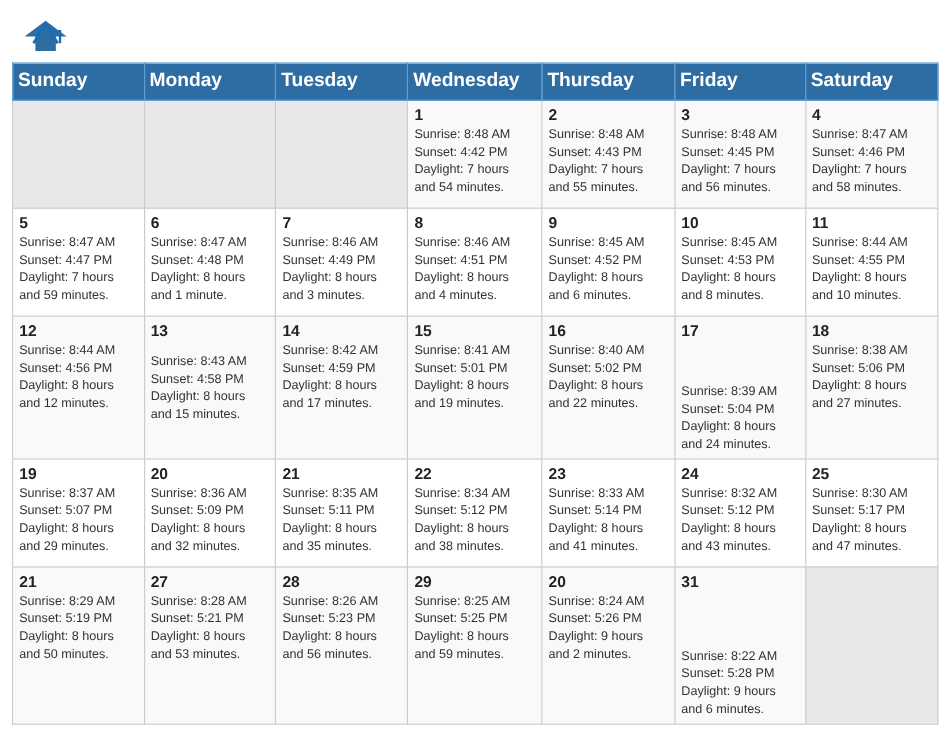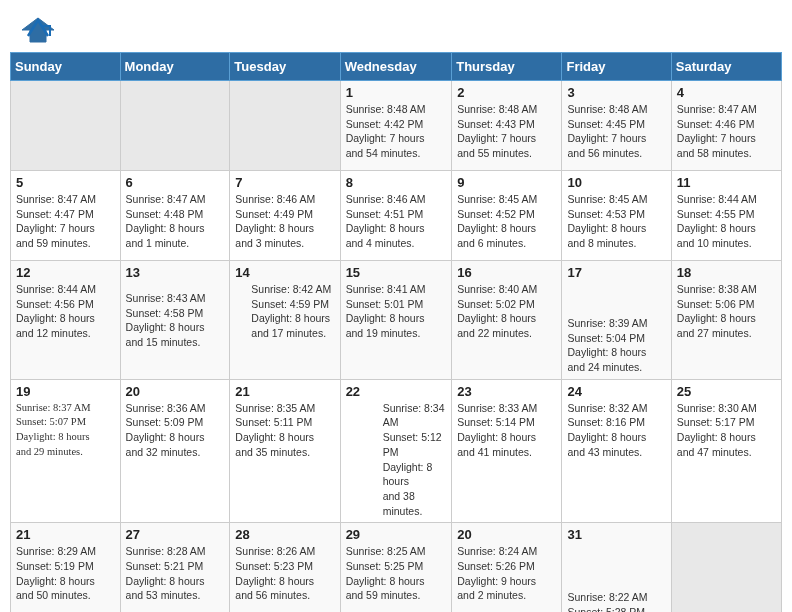--- a/index.html
+++ b/index.html
@@ -40,21 +40,21 @@
     .calendar-container {
       padding: 0 10px 10px 10px;
     }
     table {
       width: 100%;
       border-collapse: collapse;
     }
     thead tr th {
       background: #2e6da4;
       color: #fff;
-      font-size: 13px;
+      font-size: 16px;
       font-weight: bold;
       padding: 6px 4px;
       text-align: left;
       border: 1px solid #5a9fd4;
     }
     tbody tr td {
       vertical-align: top;
       border: 1px solid #ccc;
       padding: 4px 5px;
       width: 113px;
@@ -216,21 +216,21 @@
           </td>
           <td>
             <span class="day-number">13</span>
             <div class="cell-text" style="white-space: pre-line; margin-top: 11px;">Sunrise: 8:43 AM
 Sunset: 4:58 PM
 Daylight: 8 hours
 and 15 minutes.</div>
           </td>
           <td>
             <span class="day-number">14</span>
-            <div class="cell-text" style="white-space: pre-line; margin-left: 16px;">Sunrise: 8:42 AM
+            <div class="cell-text" style="white-space: pre-line;">Sunrise: 8:42 AM
 Sunset: 4:59 PM
 Daylight: 8 hours
 and 17 minutes.</div>
           </td>
           <td>
             <span class="day-number">15</span>
             <div class="cell-text" style="white-space: pre-line;">Sunrise: 8:41 AM
 Sunset: 5:01 PM
 Daylight: 8 hours
 and 19 minutes.</div>
@@ -253,57 +253,57 @@
             <span class="day-number">18</span>
             <div class="cell-text" style="white-space: pre-line;">Sunrise: 8:38 AM
 Sunset: 5:06 PM
 Daylight: 8 hours
 and 27 minutes.</div>
           </td>
         </tr>
         <tr>
           <td>
             <span class="day-number">19</span>
-            <div class="cell-text" style="white-space: pre-line; font-family: Liberation Serif, serif;">Sunrise: 8:37 AM
+            <div class="cell-text" style="white-space: pre-line;">Sunrise: 8:37 AM
 Sunset: 5:07 PM
 Daylight: 8 hours
 and 29 minutes.</div>
           </td>
           <td>
             <span class="day-number">20</span>
             <div class="cell-text" style="white-space: pre-line;">Sunrise: 8:36 AM
 Sunset: 5:09 PM
 Daylight: 8 hours
 and 32 minutes.</div>
           </td>
           <td>
             <span class="day-number">21</span>
             <div class="cell-text" style="white-space: pre-line;">Sunrise: 8:35 AM
 Sunset: 5:11 PM
 Daylight: 8 hours
 and 35 minutes.</div>
           </td>
           <td>
             <span class="day-number">22</span>
-            <div class="cell-text" style="white-space: pre-line; margin-left: 37px;">Sunrise: 8:34 AM
+            <div class="cell-text" style="white-space: pre-line;">Sunrise: 8:34 AM
 Sunset: 5:12 PM
 Daylight: 8 hours
 and 38 minutes.</div>
           </td>
           <td>
             <span class="day-number">23</span>
             <div class="cell-text" style="white-space: pre-line;">Sunrise: 8:33 AM
 Sunset: 5:14 PM
 Daylight: 8 hours
 and 41 minutes.</div>
           </td>
           <td>
             <span class="day-number">24</span>
             <div class="cell-text" style="white-space: pre-line;">Sunrise: 8:32 AM
-Sunset: 8:16 PM
+Sunset: 5:12 PM
 Daylight: 8 hours
 and 43 minutes.</div>
           </td>
           <td>
             <span class="day-number">25</span>
             <div class="cell-text" style="white-space: pre-line;">Sunrise: 8:30 AM
 Sunset: 5:17 PM
 Daylight: 8 hours
 and 47 minutes.</div>
           </td>

